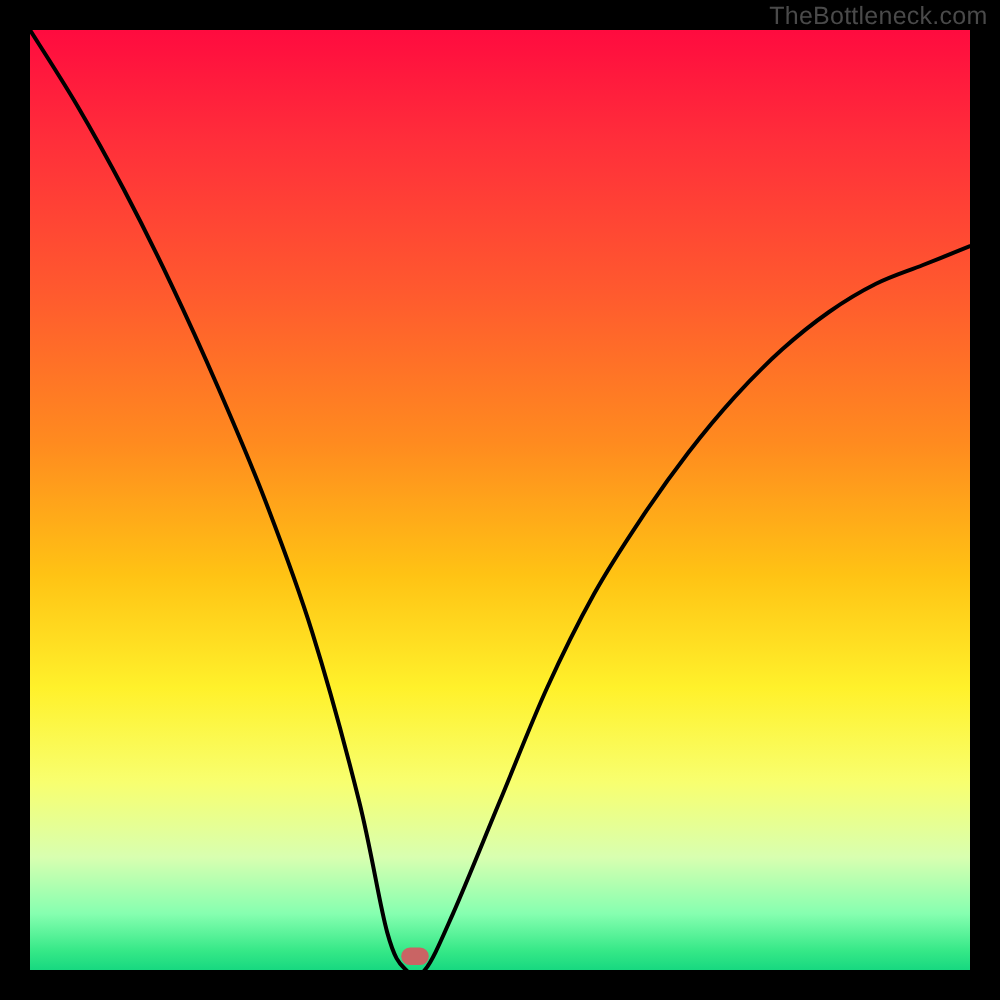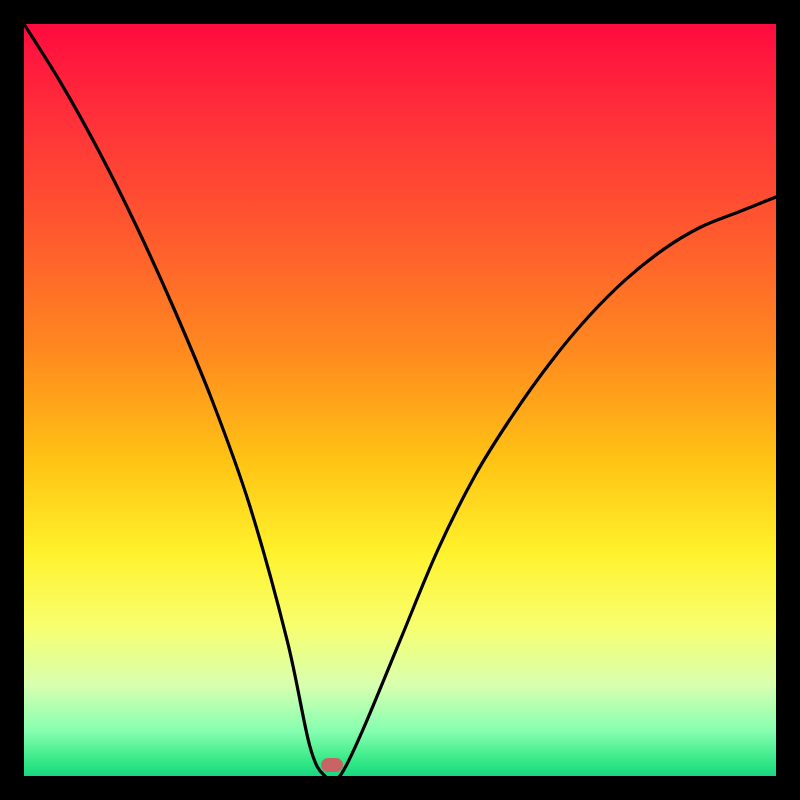--- a/index.html
+++ b/index.html
@@ -79,13 +79,14 @@
   <div class="plot-area">
     <div class="gradient"></div>
 
     <svg class="curve" viewBox="0 0 752 752" preserveAspectRatio="none">
       <path id="curve-path" fill="none" stroke="#000" stroke-width="3.2" stroke-linecap="round" stroke-linejoin="round" d="M 0,0 C 6.266666666666667,10.026666666666662 25.06666666666667,38.853333333333296 37.6,60.15999999999997 C 50.13333333333333,81.46666666666664 62.66666666666667,104.0266666666667 75.2,127.84000000000003 C 87.73333333333333,151.65333333333336 100.26666666666667,176.71999999999997 112.8,203.03999999999996 C 125.33333333333333,229.35999999999996 137.86666666666667,256.93333333333334 150.4,285.76 C 162.93333333333334,314.58666666666664 175.46666666666667,343.4133333333333 188,376 C 200.53333333333333,408.5866666666667 213.06666666666666,441.17333333333335 225.6,481.28000000000003 C 238.13333333333333,521.3866666666667 253.17333333333332,576.5333333333333 263.2,616.64 C 273.22666666666663,656.7466666666667 279.49333333333334,699.3599999999999 285.76,721.92 C 292.02666666666664,744.48 295.7866666666667,746.9866666666667 300.8,752 C 305.81333333333333,757.0133333333333 309.5733333333333,759.52 315.84,752 C 322.1066666666666,744.48 328.37333333333333,729.44 338.40000000000003,706.88 C 348.42666666666673,684.3199999999999 363.4666666666667,646.72 376,616.64 C 388.5333333333333,586.56 401.0666666666667,553.9733333333334 413.6,526.4 C 426.1333333333333,498.82666666666665 438.66666666666663,473.76 451.2,451.2 C 463.73333333333335,428.64 476.26666666666665,409.84000000000003 488.8,391.04 C 501.33333333333337,372.24 513.8666666666667,354.6933333333333 526.4,338.4 C 538.9333333333333,322.1066666666666 551.4666666666667,307.0666666666667 564,293.28000000000003 C 576.5333333333333,279.49333333333334 589.0666666666667,266.9599999999999 601.6,255.67999999999995 C 614.1333333333333,244.39999999999995 626.6666666666666,234.37333333333336 639.1999999999999,225.60000000000002 C 651.7333333333332,216.82666666666668 664.2666666666668,209.30666666666664 676.8000000000001,203.03999999999996 C 689.3333333333334,196.77333333333328 701.8666666666667,193.01333333333332 714.4,188 C 726.9333333333333,182.98666666666668 745.7333333333333,175.4666666666667 752,172.96000000000004"></path>
     </svg>
 
     <div class="marker" id="marker" style="left: 308.32px; top: 740.72px; background: rgb(201, 100, 100);"></div>
   </div>
 
+  <div class="watermark">TheBottleneck.com</div>
 </div>
 
 </body></html>

